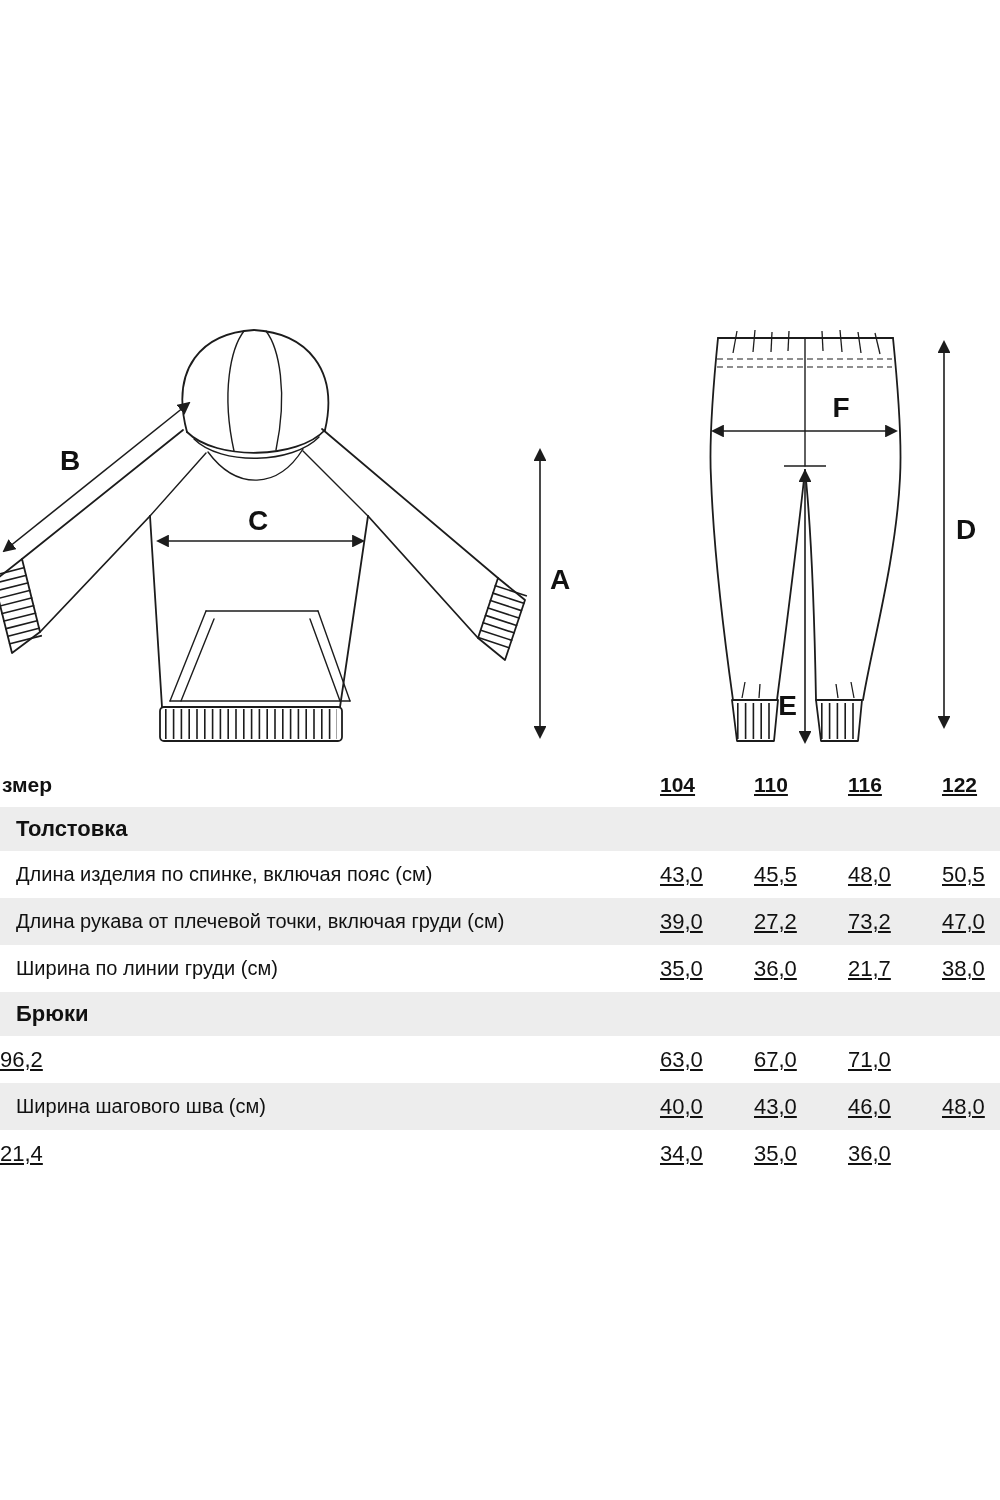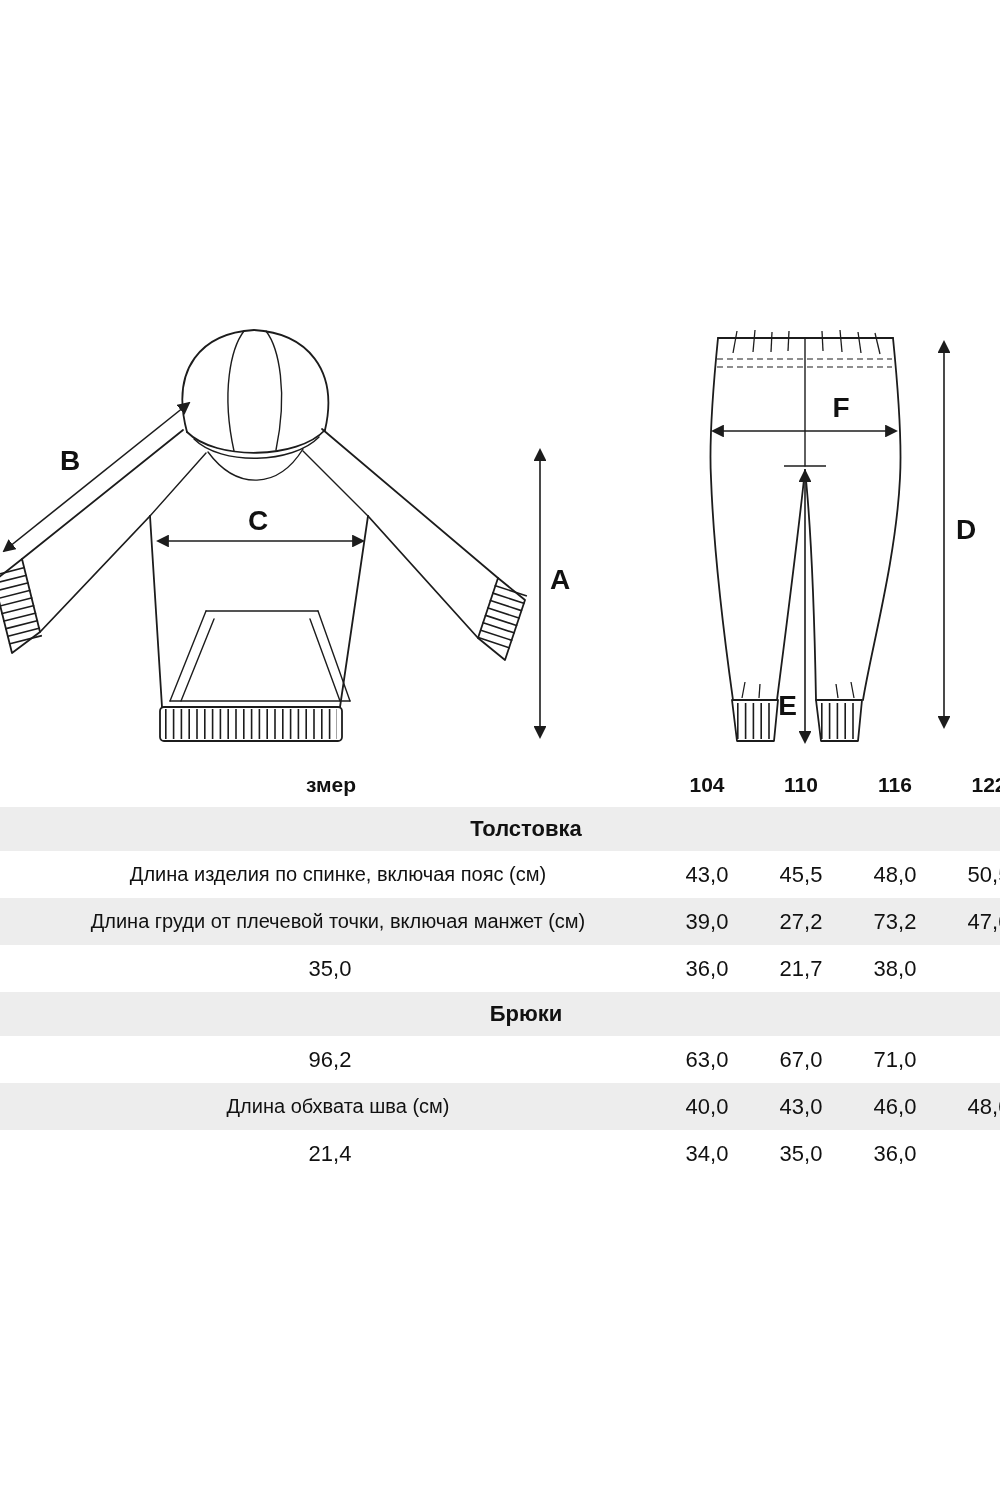--- a/index.html
+++ b/index.html
@@ -23,23 +23,23 @@
   .mlabel { font-family:"Liberation Sans", sans-serif; font-size:28px; font-weight:bold; fill:#111; }
 
   
   .size-table { width:1000px; overflow:hidden; }
   .row { display:grid; grid-template-columns:660px 94px 94px 94px 94px; width:1036px; align-items:center; }
   .row:nth-child(odd)  { background:#ffffff; }
   .row:nth-child(even) { background:#ededed; }
   .row.head    { height:44px; font-weight:bold; font-size:21px; }
   .row.section { height:44px; font-weight:bold; font-size:22px; }
   .row.data    { height:47px; font-size:20px; }
-  .cell.label { padding-left:16px;text-align:center; }
+  .cell.label { padding-left:16px; }
   .row.head .cell.label { padding-left:2px; }
-  .cell.val { text-align:center; font-size:22px; }
+  .cell.val { font-size:22px;text-decoration:underline; }
   .row.head .cell.val { font-size:21px; font-weight:bold; }
   .row.section .cell.label { grid-column:1 / -1; }
 </style>
 </head>
 <body>
 
 <div class="page">
 
   <div class="diagram-wrap">
     <svg width="1000" height="763" viewBox="0 0 1000 763">
@@ -156,47 +156,48 @@
 
     <div class="row data">
       <div class="cell label">Длина изделия по спинке, включая пояс (см)</div>
       <div class="cell val">43,0</div>
       <div class="cell val">45,5</div>
       <div class="cell val">48,0</div>
       <div class="cell val">50,5</div>
     </div>
 
     <div class="row data">
-      <div class="cell label">Длина груди от плечевой точки, включая манжет (см)</div>
+      <div class="cell label">Длина рукава от плечевой точки, включая груди (см)</div>
       <div class="cell val">39,0</div>
       <div class="cell val">27,2</div>
       <div class="cell val">73,2</div>
       <div class="cell val">47,0</div>
     </div>
 
     <div class="row data">
+      <div class="cell label">Ширина по линии груди (см)</div>
       <div class="cell val">35,0</div>
       <div class="cell val">36,0</div>
       <div class="cell val">21,7</div>
       <div class="cell val">38,0</div>
     </div>
 
     <div class="row section">
       <div class="cell label">Брюки</div>
     </div>
 
     <div class="row data">
       <div class="cell val">96,2</div>
       <div class="cell val">63,0</div>
       <div class="cell val">67,0</div>
       <div class="cell val">71,0</div>
     </div>
 
     <div class="row data">
-      <div class="cell label">Длина обхвата шва (см)</div>
+      <div class="cell label">Ширина шагового шва (см)</div>
       <div class="cell val">40,0</div>
       <div class="cell val">43,0</div>
       <div class="cell val">46,0</div>
       <div class="cell val">48,0</div>
     </div>
 
     <div class="row data">
       <div class="cell val">21,4</div>
       <div class="cell val">34,0</div>
       <div class="cell val">35,0</div>

